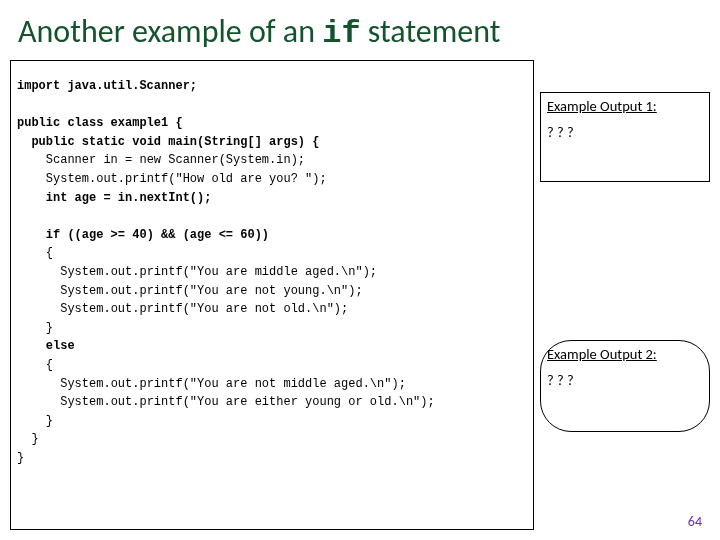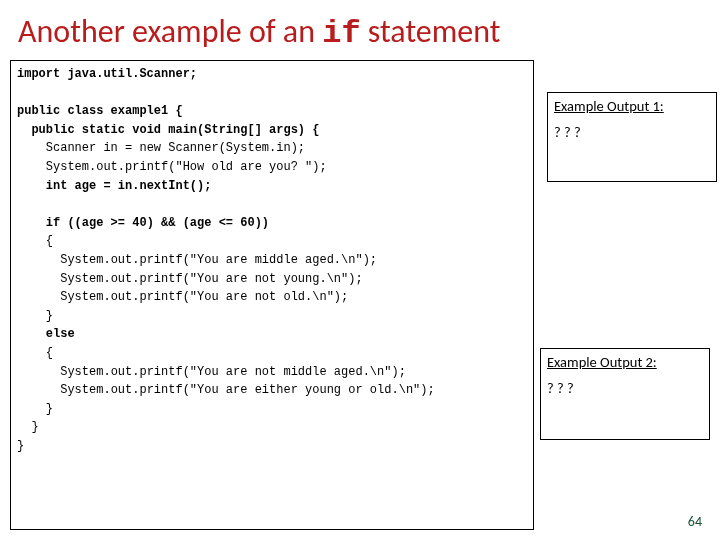--- a/index.html
+++ b/index.html
@@ -7,58 +7,58 @@
     width: 720px;
     height: 540px;
     background: #fff;
     font-family: Calibri, Arial, sans-serif;
     position: relative;
     overflow: hidden;
   }
   .title {
     font-size: 32px;
     padding: 12px 26px 8px 18px;
-    color: #b91c1c;
+    color: #14532d;
   }
   .title .mono {
     font-family: "Courier New", monospace;
     font-weight: bold;
   }
   .code-box {
     position: absolute;
     left: 10px;
     top: 60px;
     width: 524px;
     height: 470px;
     border: 1px solid #000;
-    padding: 4px 6px;
+    padding: 16px 6px;
     font-family: "Courier New", monospace;
     font-size: 12px;
     line-height: 1.55;
     white-space: pre-wrap;
     color: #000;
   }
   .kw { font-weight: bold; }
   .output-box {
     position: absolute;
     border: 1px solid #000;
     padding: 4px 6px;
     font-size: 14.5px;
     line-height: 1.35;
     background: #fff;
   }
-  .ob1 { left: 540px; top: 92px; width: 170px; height: 90px; margin-left: 7px; }
-  .ob2 { left: 540px; top: 348px; width: 170px; height: 92px; }
+  .ob1 { left: 540px; top: 92px; width: 170px; height: 90px; }
+  .ob2 { left: 540px; top: 340px; width: 170px; height: 92px; border-radius: 31px; }
   .out-title { text-decoration: underline; margin-bottom: 6px; }
   .page-num {
     position: absolute;
     right: 18px;
     bottom: 10px;
     font-size: 14px;
-    color: #14532d;
+    color: #6d28d9;
   }
 </style>
 </head>
 <body>
 
 <div class="title">
   <span>Another example of an </span><span class="mono">if</span><span> statement</span>
 </div>
 
 <div class="code-box"><span class="kw">import java.util.Scanner;</span>

